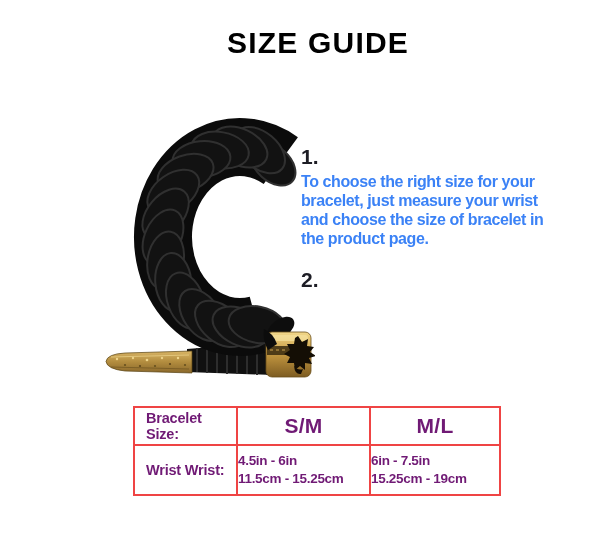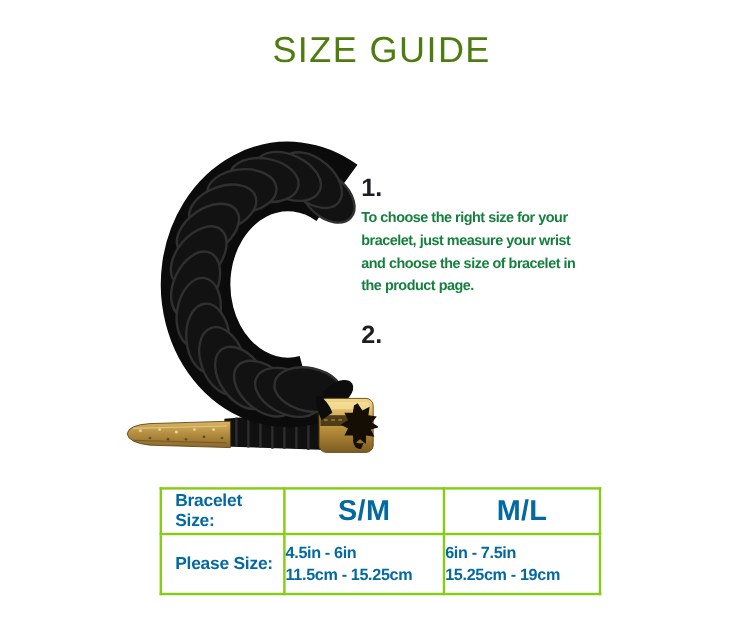--- a/index.html
+++ b/index.html
@@ -5,54 +5,54 @@
   html,body{margin:0;padding:0;}
   body{
     width:612px;height:533px;position:relative;overflow:hidden;
     background:#ffffff;
     font-family:"Liberation Sans", sans-serif;
     color:#222228;
   }
   .page-title{
     position:absolute;left:24px;right:0;top:26px;
     text-align:center;
-    font-size:30px;font-weight:400;letter-spacing:1.2px;
-    color:#4d7c0f;margin:0;
+    font-size:30px;font-weight:700;letter-spacing:1.2px;
+    color:#000000;margin:0;
   }
   .bracelet-wrap{position:absolute;left:95px;top:100px;width:220px;height:288px;}
   .instructions{position:absolute;left:301px;top:146px;width:262px;}
   .step-number{
     font-size:21px;font-weight:800;color:#1d1d25;line-height:1;margin:0 0 5px 0;
   }
   .step-text{
-    font-size:12px;font-weight:600;letter-spacing:-0.4px;
-    line-height:19px;color:#15803d;margin:0;
+    font-size:16px;font-weight:600;letter-spacing:-0.4px;
+    line-height:19px;color:#3b82f6;margin:0;
     white-space:pre-line;
   }
   .step2{margin-top:21px;}
   table.size-table{
     position:absolute;left:133px;top:406px;
     border-collapse:collapse;table-layout:fixed;
   }
   .size-table td{
-    border:2px solid #84cc16;
-    color:#0369a1;
+    border:2px solid #ef4444;
+    color:#701a75;
     vertical-align:middle;
     padding:0;
   }
   .size-table .col-label{width:103px;}
   .size-table .col-sm{width:133px;}
   .size-table .col-ml{width:130px;}
   .row-head td{height:36px;}
   .row-wrist td{height:48px;}
   td.cell-label{
     font-size:14.5px;font-weight:700;padding-left:11px;letter-spacing:-0.2px;
   }
   td.cell-size-head{
-    font-size:24px;font-weight:800;text-align:center;letter-spacing:0.3px;
+    font-size:21px;font-weight:800;text-align:center;letter-spacing:0.3px;
   }
   td.cell-range{
     font-size:13.5px;font-weight:700;text-align:left;
     line-height:18px;white-space:pre-line;letter-spacing:-0.3px;
   }
 </style>
 </head>
 <body>
 
 <h1 class="page-title">SIZE GUIDE</h1>
@@ -163,20 +163,20 @@
       <col class="col-sm">
       <col class="col-ml">
   </colgroup>
   <tbody>
       <tr class="row-head">
     <td class="cell-label">Bracelet Size:</td>
     <td class="cell-size-head">S/M</td>
     <td class="cell-size-head">M/L</td>
   </tr>
   <tr class="row-wrist">
-    <td class="cell-label">Please Size:</td>
+    <td class="cell-label">Wrist Wrist:</td>
     <td class="cell-range">4.5in - 6in
 11.5cm - 15.25cm</td>
     <td class="cell-range">6in - 7.5in
 15.25cm - 19cm</td>
   </tr>
 </tbody>
   </table>
 
 </body></html>

